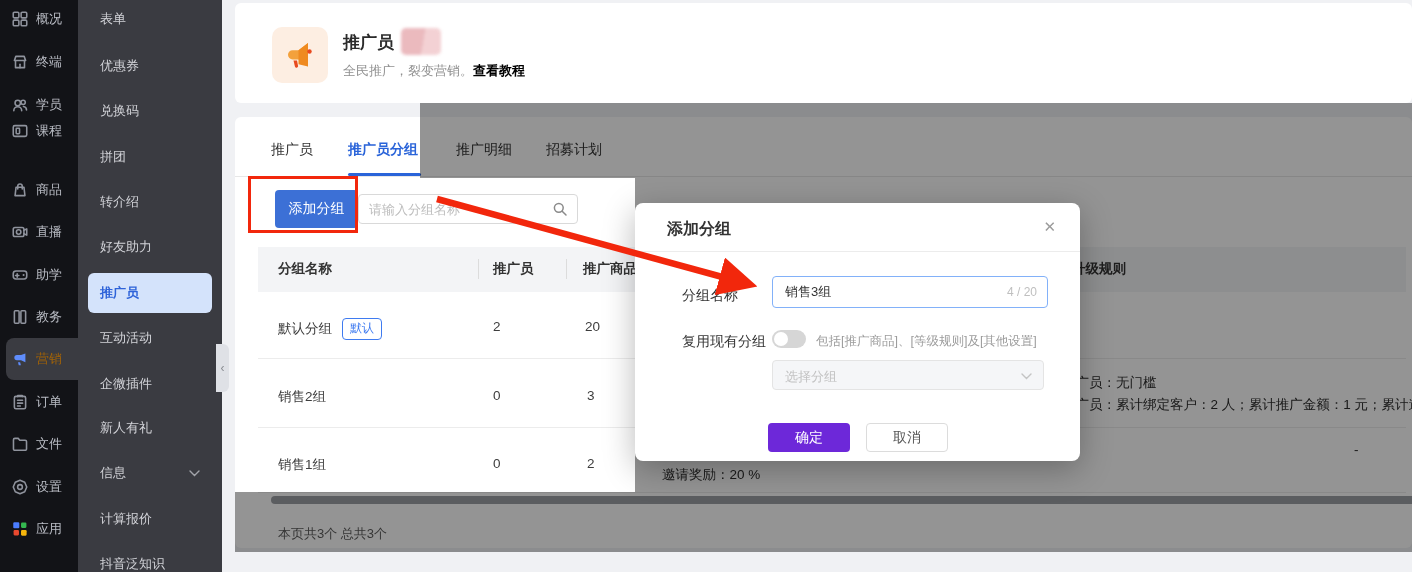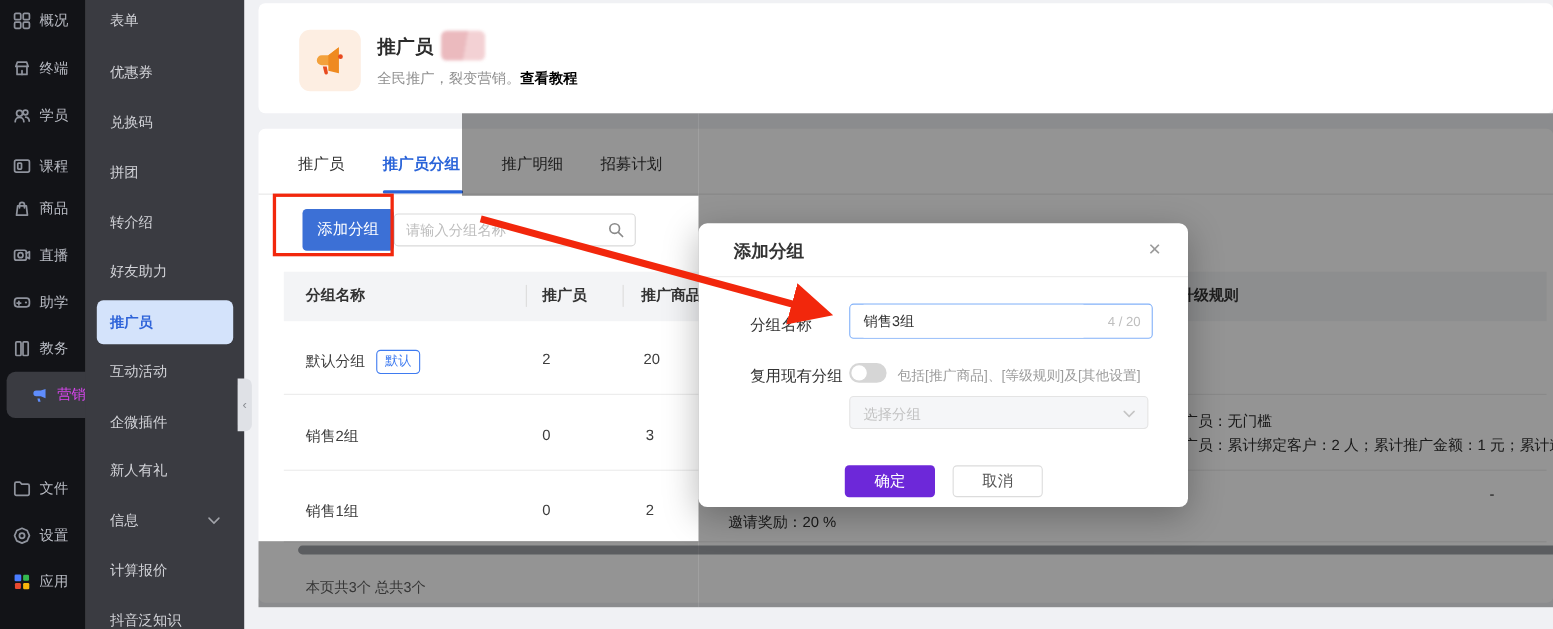--- a/index.html
+++ b/index.html
@@ -5,21 +5,21 @@
   * { margin:0; padding:0; box-sizing:border-box; }
   html,body { width:1412px; height:572px; overflow:hidden; }
   body { font-family:"Liberation Sans","DejaVu Sans",sans-serif; }
   .stage { position:relative; width:1412px; height:572px; background:#f0f1f4; overflow:hidden; }
 
   
   .nav1 { position:absolute; left:0; top:0; width:78px; height:572px; background:#121317; z-index:10; }
   .n1item { position:absolute; left:0; width:78px; height:42px; display:flex; align-items:center; gap:7px; padding-left:11px; color:#b9bcc4; font-size:13px; cursor:pointer; }
   .n1item .ic { width:18px; height:18px; color:#8f939d; flex:0 0 18px; }
   .n1hl { position:absolute; left:6px; top:338px; width:72px; height:42px; background:#3a3b41; border-radius:8px 0 0 8px; }
-  .n1item.active { color:#d946ef;margin-left:16px; }
+  .n1item.active { color:#a16207; }
 
   
   .nav2 { position:absolute; left:78px; top:0; width:144px; height:572px; background:#3a3b41; z-index:9; }
   .n2item { position:absolute; left:10px; width:124px; height:40px; display:flex; align-items:center; padding-left:12px; color:#d2d3d8; font-size:13px; cursor:pointer; border-radius:6px; }
   .n2item.active { background:#d4e3fb; color:#2e63d9; font-weight:bold; }
   .n2chev { margin-left:auto; margin-right:12px; width:11px; height:7px; }
   .collapse-tab { position:absolute; left:216px; top:344px; width:13px; height:48px; background:#dfe1e6; border-radius:0 6px 6px 0; color:#8a8d93; font-size:12px; display:flex; align-items:center; justify-content:center; z-index:12; cursor:pointer; }
 
   
   .content { position:absolute; left:222px; top:0; right:0; bottom:0; background:#f0f1f4; }
@@ -104,21 +104,21 @@
     </div>
     <div class="n1item" style="top:84px">
       <svg class="ic" viewBox="0 0 16 16" fill="none" stroke="currentColor" stroke-width="1.4" stroke-linecap="round" stroke-linejoin="round">
           <circle cx="6" cy="6.2" r="2.4"></circle>
           <path d="M2.5 13c0-2 1.6-3.4 3.5-3.4s3.5 1.4 3.5 3.4"></path>
           <circle cx="10.8" cy="5.6" r="1.9"></circle>
           <path d="M11 9.3c1.7.2 2.8 1.5 2.8 3.2"></path>
         </svg>
       <span>学员</span>
     </div>
-    <div class="n1item" style="top:130px">
+    <div class="n1item" style="top:110px">
       <svg class="ic" viewBox="0 0 16 16" fill="none" stroke="currentColor" stroke-width="1.4" stroke-linecap="round" stroke-linejoin="round">
           <rect x="2" y="3.2" width="12" height="9.6" rx="1.4"></rect>
           <rect x="4.6" y="5.6" width="3" height="4.8" rx="0.6"></rect>
         </svg>
       <span>课程</span>
     </div>
     <div class="n1item" style="top:169px">
       <svg class="ic" viewBox="0 0 16 16" fill="none" stroke="currentColor" stroke-width="1.4" stroke-linecap="round" stroke-linejoin="round">
           <path d="M4.5 5.5h7l.9 7.5H3.6z"></path>
           <path d="M6 7V4.6a2 2 0 0 1 4 0V7"></path>
@@ -147,20 +147,28 @@
           <rect x="8.8" y="2.5" width="4.2" height="11" rx="0.8"></rect>
         </svg>
       <span>教务</span>
     </div>
     <div class="n1item active" style="top:338px">
       <svg class="ic" viewBox="0 0 16 16" fill="none">
           <path d="M12.8 3.2v7.6l-3.9-1.7H5.3a2.35 2.35 0 1 1 0-4.7h3.6z" fill="#5f8dfc"></path>
           <path d="M6.2 10.9l.7 2.6h1.9l-.7-2.6z" fill="#5f8dfc"></path>
         </svg>
       <span>营销</span>
+    </div>
+    <div class="n1item" style="top:381px">
+      <svg class="ic" viewBox="0 0 16 16" fill="none" stroke="currentColor" stroke-width="1.4" stroke-linecap="round" stroke-linejoin="round">
+          <rect x="3" y="3" width="10" height="11" rx="1.4"></rect>
+          <path d="M6 3.2V2.2h4v1"></path>
+          <path d="M5.8 6.5h4.5M5.8 9h4.5M5.8 11.5h2.5"></path>
+        </svg>
+      <span>订单</span>
     </div>
     <div class="n1item" style="top:423px">
       <svg class="ic" viewBox="0 0 16 16" fill="none" stroke="currentColor" stroke-width="1.4" stroke-linecap="round" stroke-linejoin="round">
           <path d="M2.2 4.2A1.2 1.2 0 0 1 3.4 3h3l1.4 1.6h4.8a1.2 1.2 0 0 1 1.2 1.2v6.6a1.2 1.2 0 0 1-1.2 1.2H3.4a1.2 1.2 0 0 1-1.2-1.2z"></path>
         </svg>
       <span>文件</span>
     </div>
     <div class="n1item" style="top:466px">
       <svg class="ic" viewBox="0 0 16 16" fill="none" stroke="currentColor" stroke-width="1.4" stroke-linecap="round" stroke-linejoin="round">
           <polygon points="8,2 12.2,3.8 14,8 12.2,12.2 8,14 3.8,12.2 2,8 3.8,3.8"></polygon>

